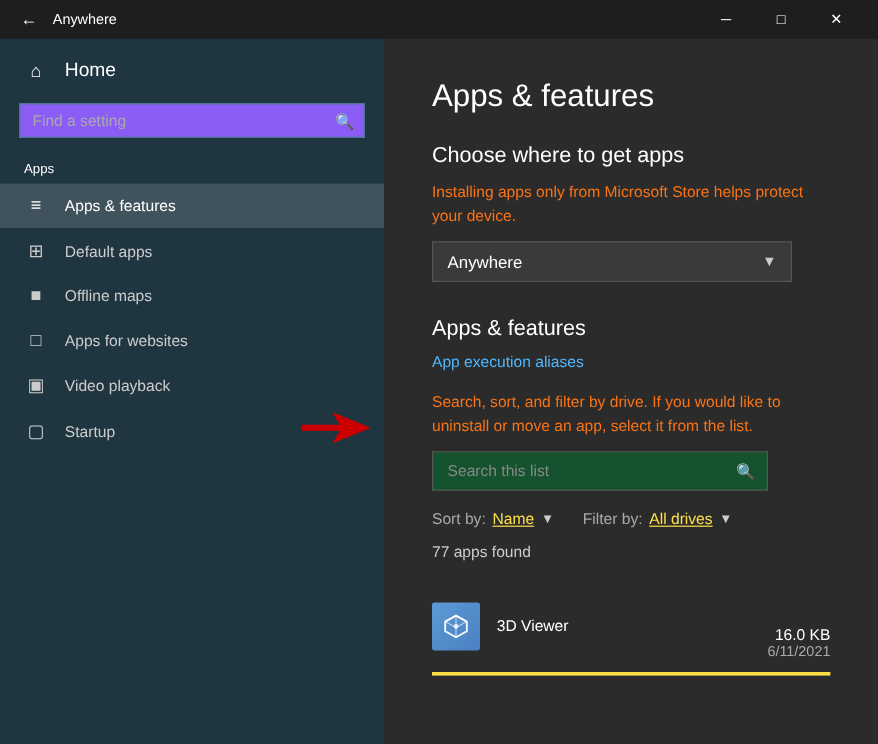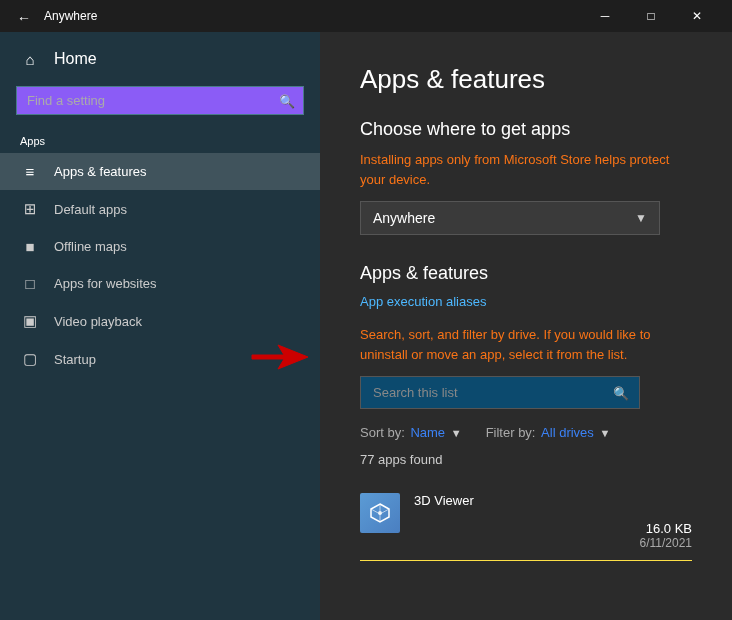--- a/index.html
+++ b/index.html
@@ -195,21 +195,21 @@
       line-height: 1.5;
     }
 
     .search-box-container {
       position: relative;
       width: 280px;
       margin-bottom: 16px;
     }
     .search-box-container input {
       width: 100%;
-      background: #0c4a6e;
+      background: #14532d;
       border: 1px solid #555555;
       color: #ffffff;
       padding: 8px 32px 8px 12px;
       font-size: 13px;
       outline: none;
     }
     .search-box-container input::placeholder { color: #888888; }
     .search-box-icon {
       position: absolute;
       right: 10px;
@@ -227,35 +227,35 @@
       font-size: 13px;
       color: #cccccc;
     }
     .sort-filter-item {
       display: flex;
       align-items: center;
       gap: 1px;
       cursor: pointer;
     }
     .sort-filter-item span.label { color: #aaaaaa; }
-    .sort-filter-item span.value { color: #3b82f6; }
+    .sort-filter-item span.value { color: #fde047; text-decoration: underline; }
     .sort-filter-chevron { font-size: 11px; color: #cccccc; }
 
     .apps-count {
       font-size: 13px;
       color: #cccccc;
       margin-bottom: 16px;
     }
 
     .app-item {
       display: flex;
-      align-items: flex-start;
+      align-items: center;
       gap: 14px;
       padding: 10px 0;
-      border-bottom: 1px solid #fde047;
+      border-bottom: 3px solid #fde047;
     }
     .app-icon {
       width: 40px;
       height: 40px;
       background: linear-gradient(135deg, #5b9bd5, #4a7fc1);
       display: flex;
       align-items: center;
       justify-content: center;
       flex-shrink: 0;
       border-radius: 2px;

